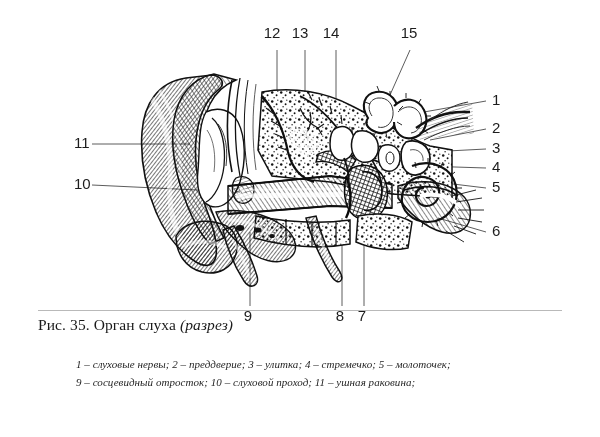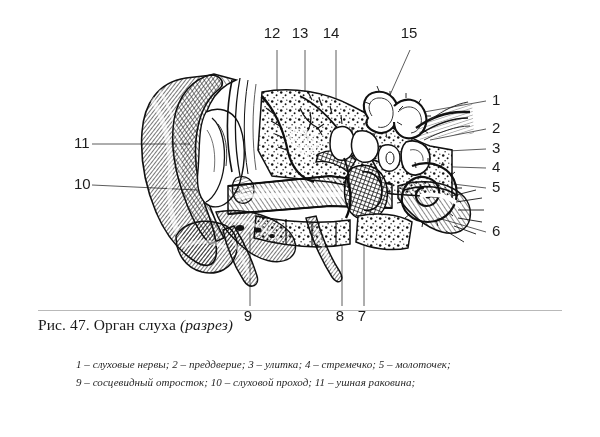--- a/index.html
+++ b/index.html
@@ -430,18 +430,18 @@
   <line x1="250" y1="0" x2="250" y2="6" stroke="#4a4a4a" stroke-width="0.9"></line>
   <line x1="342" y1="0" x2="342" y2="6" stroke="#4a4a4a" stroke-width="0.9"></line>
   <line x1="364" y1="0" x2="364" y2="6" stroke="#4a4a4a" stroke-width="0.9"></line>
   <text class="callout-num" x="248" y="21" text-anchor="middle">9</text>
   <text class="callout-num" x="340" y="21" text-anchor="middle">8</text>
   <text class="callout-num" x="362" y="21" text-anchor="middle">7</text>
 </svg>
 
 <div id="caption-rule"></div>
 
-<div id="caption"><span>Рис. 47. Орган слуха </span><span class="cap-ital">(разрез)</span></div>
+<div id="caption"><span>Рис. 35. Орган слуха </span><span class="cap-ital">(разрез)</span></div>
 
 <div id="legend">
   <div class="legend-line">1 – слуховые нервы; 2 – преддверие; 3 – улитка; 4 – стремечко; 5 – молоточек;</div>
   <div class="legend-line">9 – сосцевидный отросток; 10 – слуховой проход; 11 – ушная раковина;</div>
 </div>
 
 </body></html>

